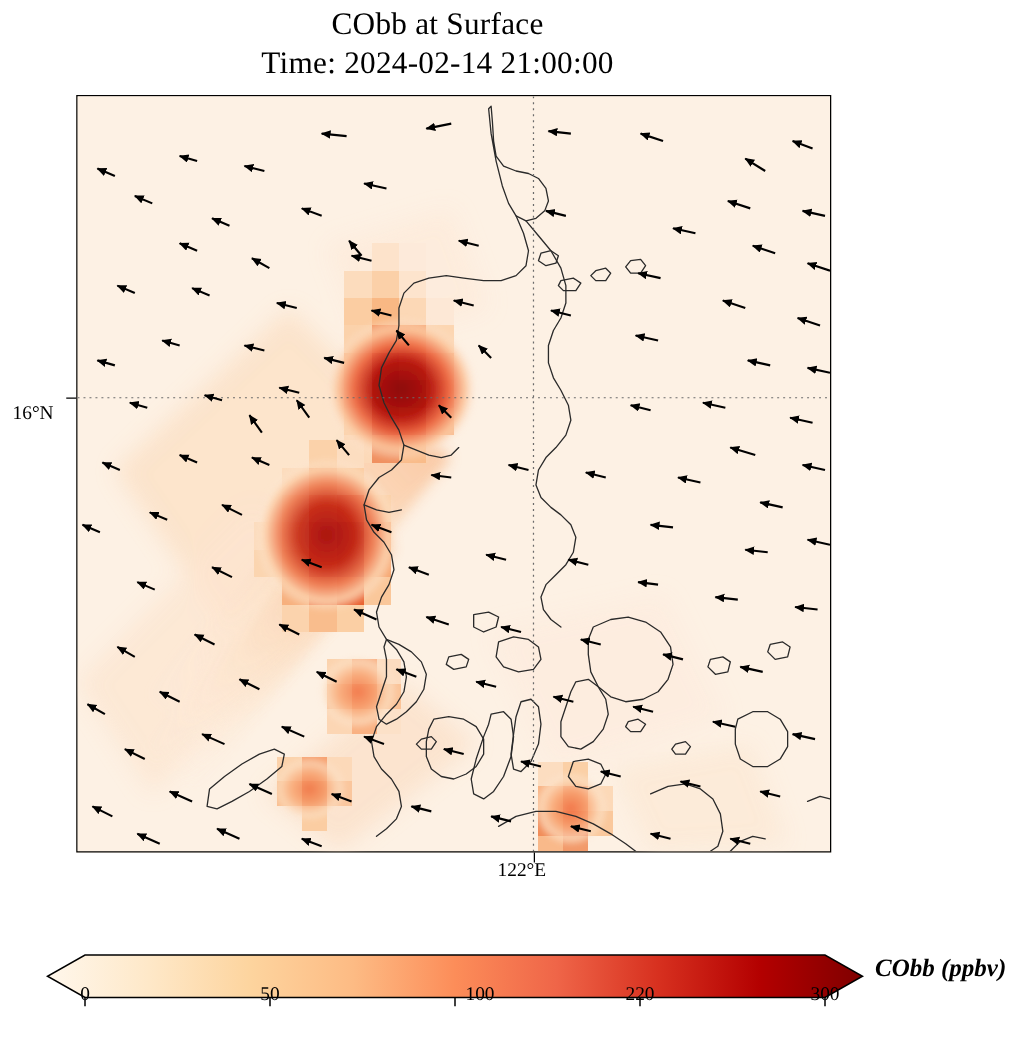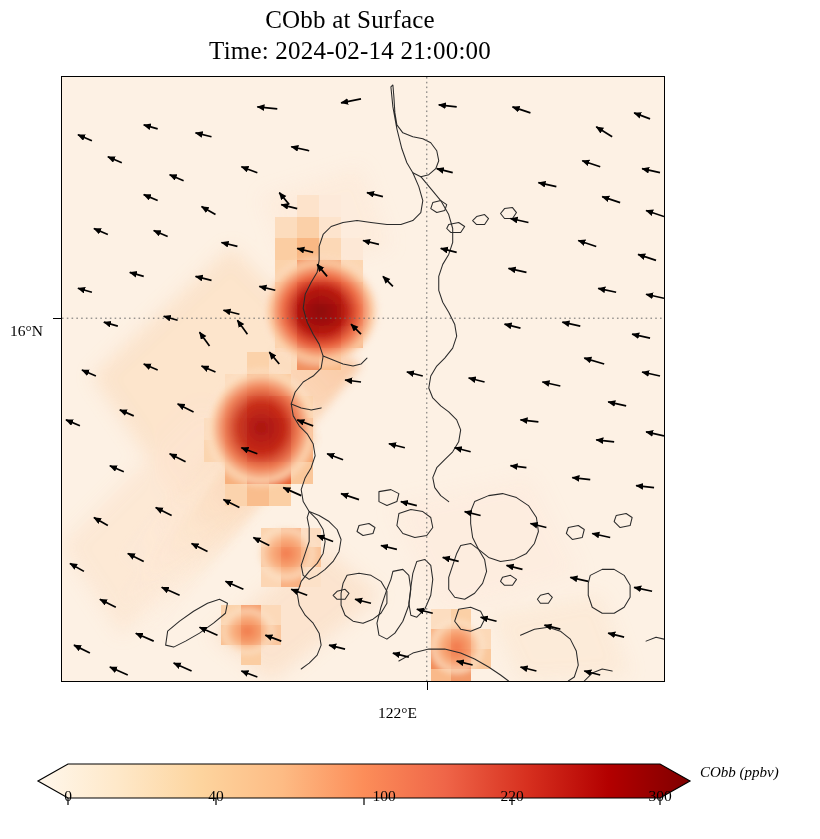--- a/index.html
+++ b/index.html
@@ -12,31 +12,31 @@
 
   
   #map-frame{position:absolute;left:61px;top:76px;width:604px;height:606px;
              border:1.4px solid #000;box-sizing:border-box;overflow:hidden;
              background:#fdf1e4;}
   #map-canvas{position:absolute;left:0;top:0;width:100%;height:100%;}
 
   
   .tick-lbl{position:absolute;font-size:15.5px;white-space:nowrap;}
   #ylabel-16n{left:10px;top:322px;}
-  #xlabel-122e{left:378px;top:688px;margin-top:16px;}
+  #xlabel-122e{left:398px;top:688px;}
   .tickmark{position:absolute;background:#000;}
   #ytick{left:53px;top:318px;width:8px;height:1.4px;}
   #xtick{left:427px;top:682px;width:1.4px;height:8px;}
 
   
   #colorbar-group{position:absolute;left:0;top:757px;width:820px;height:82px;}
   #cbar-svg{position:absolute;left:0;top:0;}
   .cb-tick-lbl{position:absolute;font-size:15.5px;transform:translateX(-50%);top:30px;}
-  #cbar-title{position:absolute;left:700px;top:7px;font-size:15px;
-              font-weight:normal;font-style:italic;white-space:nowrap;}
+  #cbar-title{position:absolute;left:700px;top:7px;font-size:20px;
+              font-weight:bold;font-style:italic;white-space:nowrap;}
 </style>
 </head>
 <body>
 
 <div id="title-block">
   <div class="tline">CObb at Surface</div>
   <div class="tline">Time: 2024-02-14 21:00:00</div>
 </div>
 
 <div id="map-frame">
@@ -424,19 +424,19 @@
     <g stroke="#000" stroke-width="1.2">
       <line x1="68" y1="41" x2="68" y2="48"></line>
       <line x1="216" y1="41" x2="216" y2="48"></line>
       <line x1="364" y1="41" x2="364" y2="48"></line>
       <line x1="512" y1="41" x2="512" y2="48"></line>
       <line x1="660" y1="41" x2="660" y2="48"></line>
     </g>
   </svg>
 
   <div class="cb-tick-lbl" style="left:68px">0</div>
-  <div class="cb-tick-lbl" style="left:216px">40</div>
+  <div class="cb-tick-lbl" style="left:216px">50</div>
   <div class="cb-tick-lbl" style="left:384px">100</div>
   <div class="cb-tick-lbl" style="left:512px">220</div>
   <div class="cb-tick-lbl" style="left:660px">300</div>
 
   <div id="cbar-title">CObb (ppbv)</div>
 </div>
 
 </body></html>

